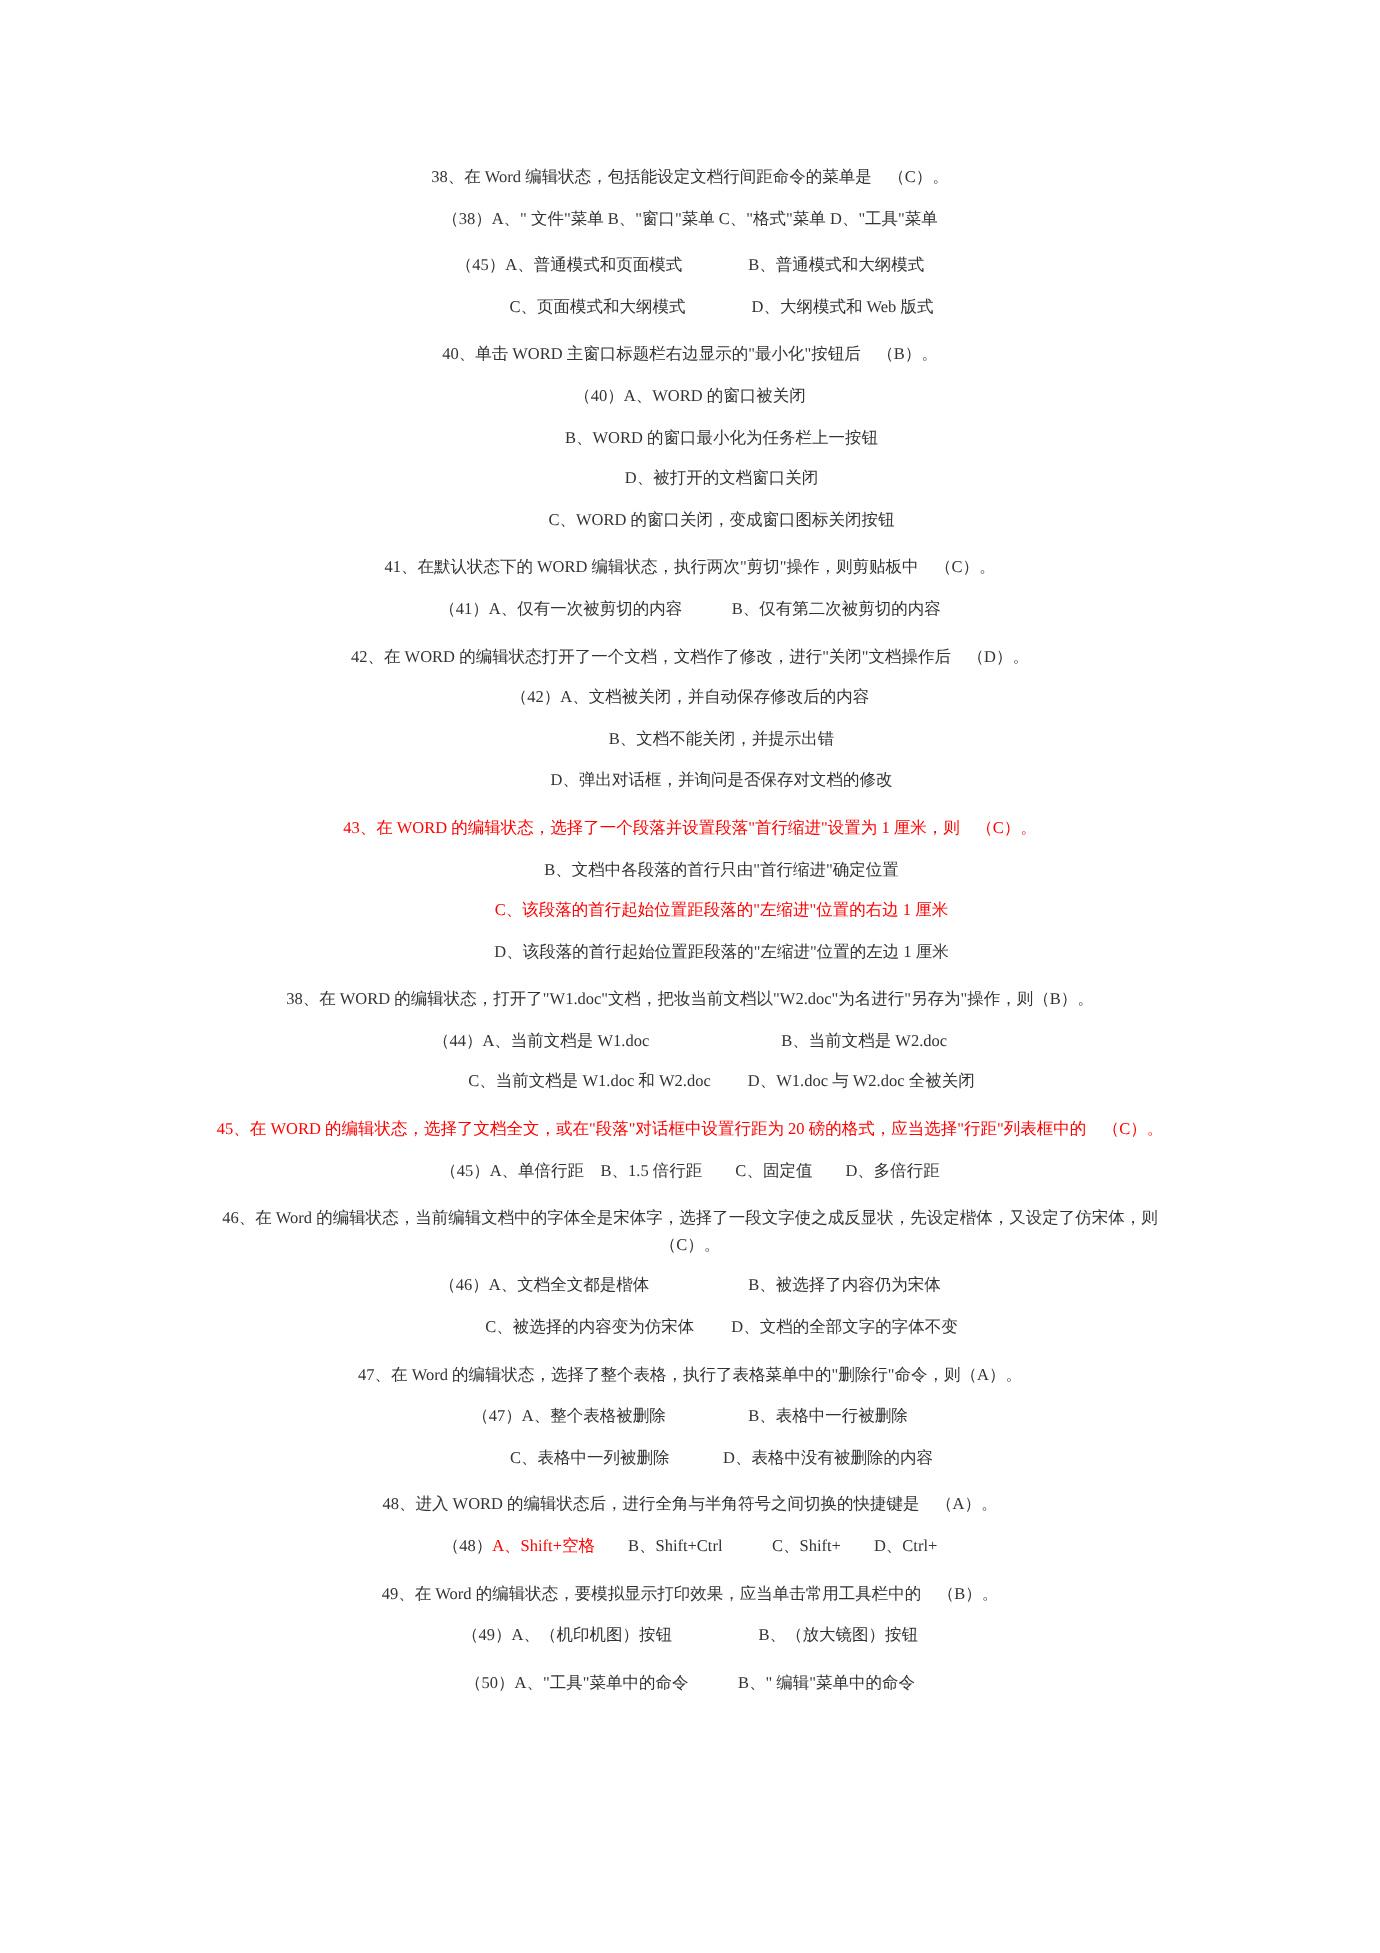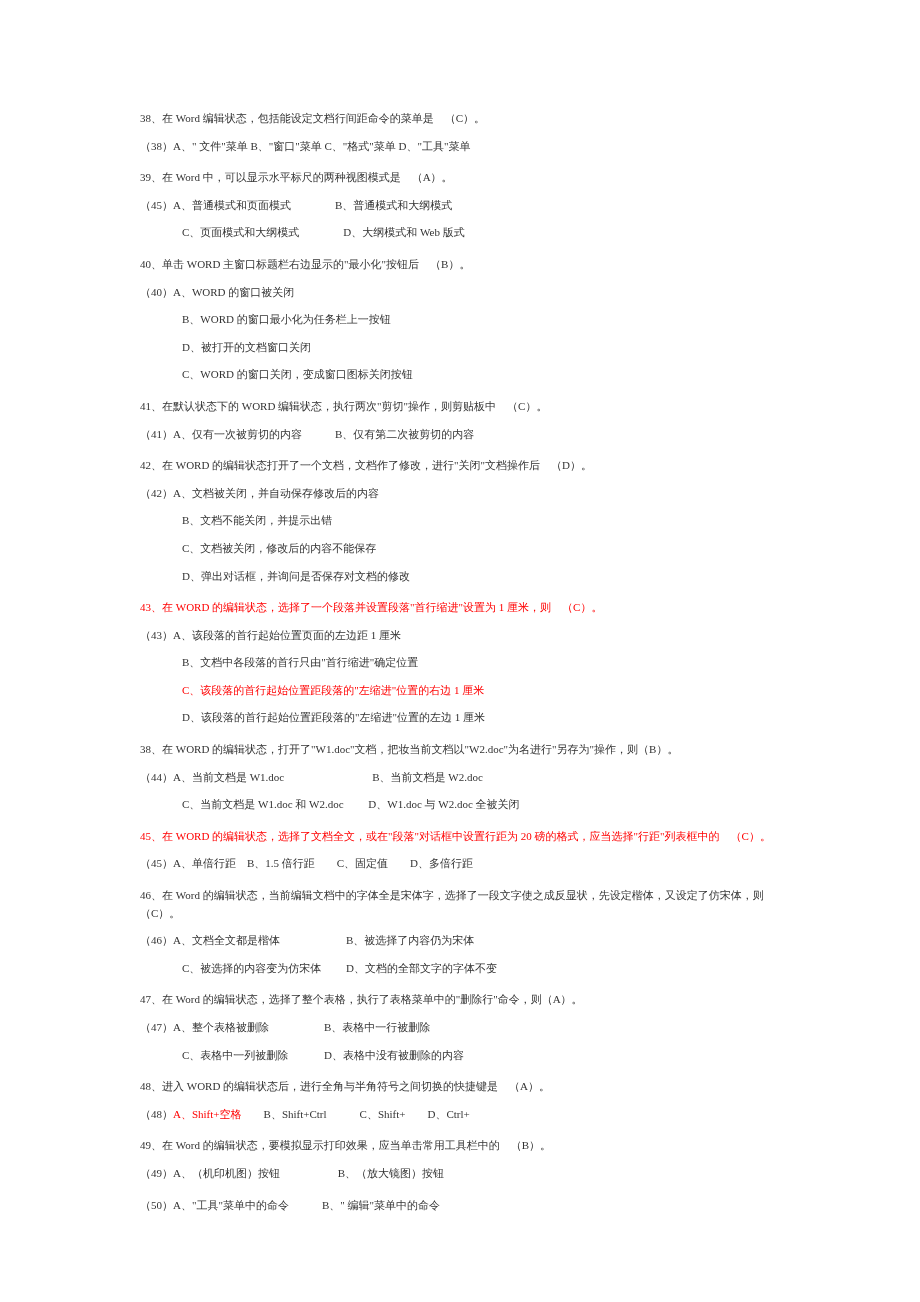--- a/index.html
+++ b/index.html
@@ -5,61 +5,58 @@
     * { margin: 0; padding: 0; box-sizing: border-box; }
     body {
       font-family: "SimSun", "宋体", serif;
       font-size: 11px;
       line-height: 1.6;
       color: #333;
       background: #fff;
       padding: 110px 140px 60px 140px;
       width: 920px;
     }
-    .question-block { margin-bottom: 14px; }
+    .question-block { margin-bottom: 14px; text-align: center; }
     .question-text { margin-bottom: 10px; }
     .option-line { margin-bottom: 10px; padding-left: 30px; }
     .option-line.first { padding-left: 0; }
     .sub-option { margin-bottom: 10px; padding-left: 42px; }
     .red { color: #ff0000; }
   </style>
 </head>
 <body>
 
 <div id="content">
     <div class="question-block">
       <div class="question-text">38、在 Word 编辑状态，包括能设定文档行间距命令的菜单是　（C）。</div>
       <div class="option-line first">（38）A、" 文件"菜单 B、"窗口"菜单 C、"格式"菜单 D、"工具"菜单</div>
     </div>
     <div class="question-block">
-      <div class="question-text">39、在 Word 中，可以显示水平标尺的两种视图模式是　（A）。</div>
       <div class="option-line first">（45）A、普通模式和页面模式　　　　B、普通模式和大纲模式</div>
       <div class="sub-option">C、页面模式和大纲模式　　　　D、大纲模式和 Web 版式</div>
     </div>
     <div class="question-block">
       <div class="question-text">40、单击 WORD 主窗口标题栏右边显示的"最小化"按钮后　（B）。</div>
       <div class="option-line first">（40）A、WORD 的窗口被关闭</div>
       <div class="sub-option">B、WORD 的窗口最小化为任务栏上一按钮</div>
       <div class="sub-option">D、被打开的文档窗口关闭</div>
       <div class="sub-option">C、WORD 的窗口关闭，变成窗口图标关闭按钮</div>
     </div>
     <div class="question-block">
       <div class="question-text">41、在默认状态下的 WORD 编辑状态，执行两次"剪切"操作，则剪贴板中　（C）。</div>
       <div class="option-line first">（41）A、仅有一次被剪切的内容　　　B、仅有第二次被剪切的内容</div>
     </div>
     <div class="question-block">
       <div class="question-text">42、在 WORD 的编辑状态打开了一个文档，文档作了修改，进行"关闭"文档操作后　（D）。</div>
       <div class="option-line first">（42）A、文档被关闭，并自动保存修改后的内容</div>
       <div class="sub-option">B、文档不能关闭，并提示出错</div>
-      <div class="sub-option">C、文档被关闭，修改后的内容不能保存</div>
       <div class="sub-option">D、弹出对话框，并询问是否保存对文档的修改</div>
     </div>
     <div class="question-block">
       <div class="question-text red">43、在 WORD 的编辑状态，选择了一个段落并设置段落"首行缩进"设置为 1 厘米，则　（C）。</div>
-      <div class="option-line first">（43）A、该段落的首行起始位置页面的左边距 1 厘米</div>
       <div class="sub-option">B、文档中各段落的首行只由"首行缩进"确定位置</div>
       <div class="sub-option red">C、该段落的首行起始位置距段落的"左缩进"位置的右边 1 厘米</div>
       <div class="sub-option">D、该段落的首行起始位置距段落的"左缩进"位置的左边 1 厘米</div>
     </div>
     <div class="question-block">
       <div class="question-text">38、在 WORD 的编辑状态，打开了"W1.doc"文档，把妆当前文档以"W2.doc"为名进行"另存为"操作，则（B）。</div>
       <div class="option-line first">（44）A、当前文档是 W1.doc　　　　　　　　B、当前文档是 W2.doc</div>
       <div class="sub-option">C、当前文档是 W1.doc 和 W2.doc　　 D、W1.doc 与 W2.doc 全被关闭</div>
     </div>
     <div class="question-block">

